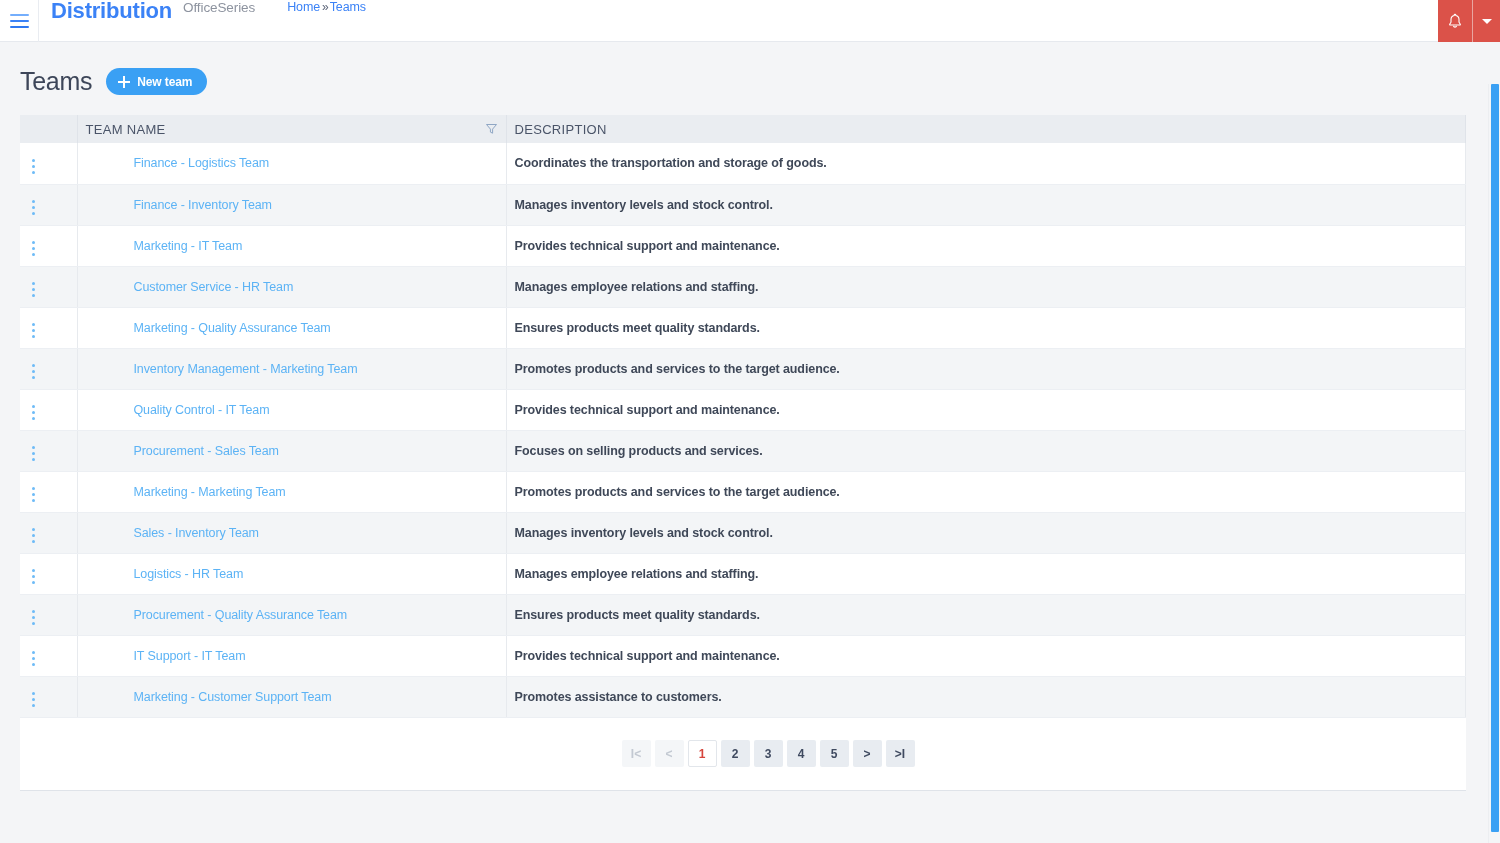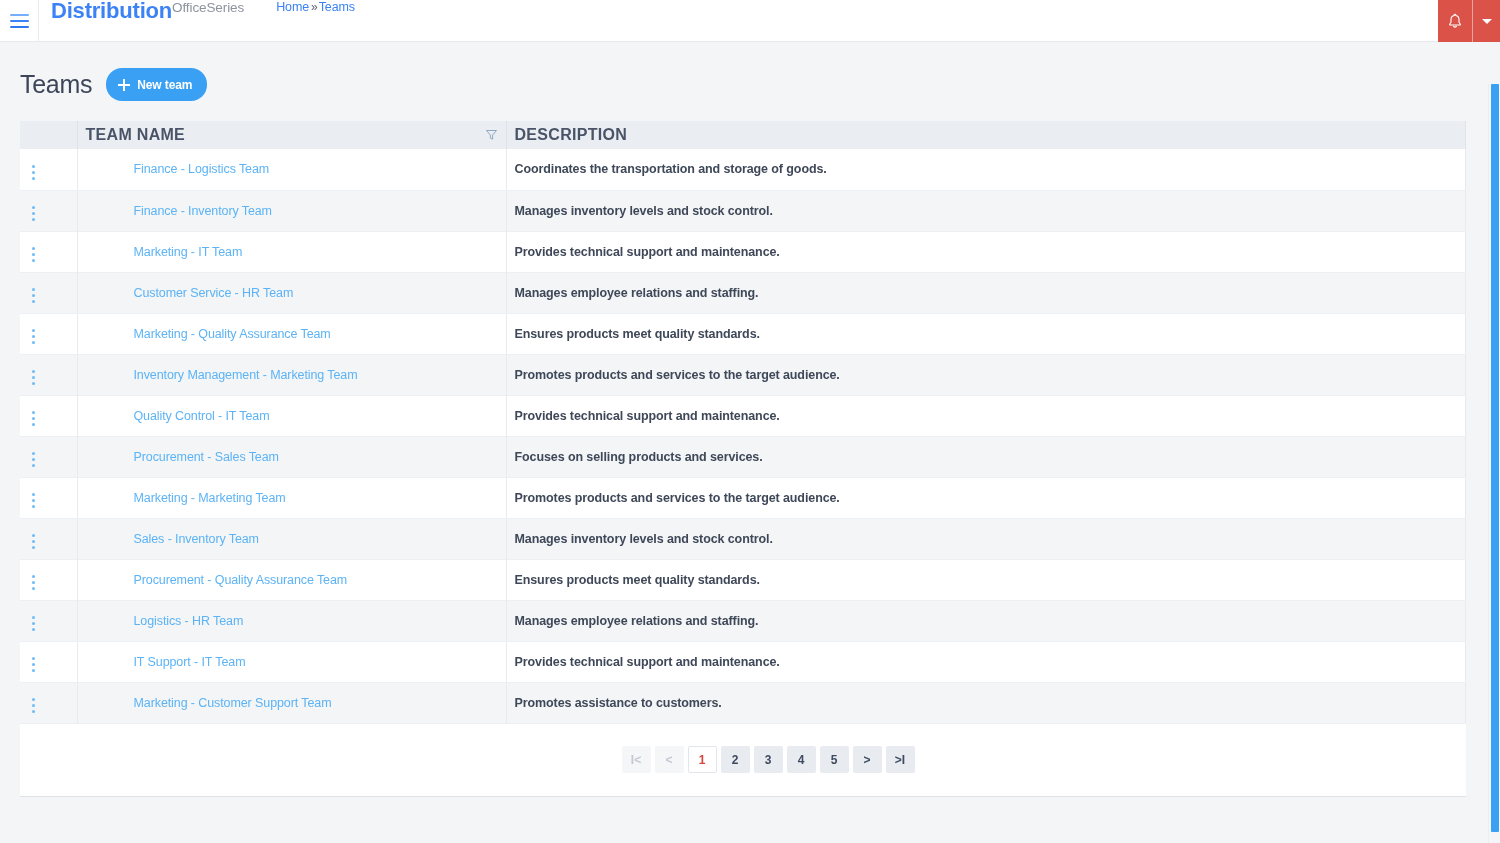--- a/index.html
+++ b/index.html
@@ -57,20 +57,21 @@
   .brand {
     font-size: 22px;
     font-weight: bold;
     color: #3b82f6;
     letter-spacing: -0.2px;
     line-height: 1;
     cursor: pointer;
   }
 
   .brand-sub {
+    margin-left: 11px;
     font-size: 13.5px;
     color: #8d939f;
     letter-spacing: -0.1px;
   }
 
   .breadcrumb {
     margin-left: 32px;
     font-size: 12.5px;
     color: #3b82f6;
     letter-spacing: -0.1px;
@@ -133,21 +134,21 @@
     line-height: 1;
   }
   .new-btn {
     display: inline-flex;
     align-items: center;
     gap: 7px;
     background: #3aa0f4;
     color: #ffffff;
     border: none;
     border-radius: 16px;
-    height: 33px;
+    height: 27px;
     padding: 0 15px 0 12px;
     font-size: 12px;
     font-weight: bold;
     font-family: "Liberation Sans", sans-serif;
     letter-spacing: -0.1px;
     cursor: pointer;
   }
   .plus-icon {
     position: relative;
     width: 12px;
@@ -171,22 +172,22 @@
 
   table.grid {
     width: 100%;
     border-collapse: collapse;
     table-layout: fixed;
   }
 
   table.grid thead th {
     background: #eaedf1;
     height: 28px;
-    font-size: 16px;
-    font-weight: bold;
+    font-size: 13px;
+    font-weight: normal;
     color: #4a5468;
     letter-spacing: 0.3px;
     text-align: left;
     padding: 0 0 0 8px;
     vertical-align: middle;
     border-right: 1px solid #dfe3e9;
   }
   th.col-kebab { width: 57px; border-right: 1px solid #dfe3e9; }
   th.col-name  { width: 429px; position: relative; }
   th.col-desc  { border-right: none; padding-left: 7px; }
@@ -441,31 +442,31 @@
               </span></td>
             <td class="c-name"><a class="team-link">Sales - Inventory Team</a></td>
             <td class="c-desc">Manages inventory levels and stock control.</td>
           </tr>
           <tr>
             <td class="c-kebab"><span class="kebab">
                 <i></i>
                 <i></i>
                 <i></i>
               </span></td>
+            <td class="c-name"><a class="team-link">Logistics - HR Team</a></td>
+            <td class="c-desc">Manages employee relations and staffing.</td>
+          </tr>
+          <tr>
+            <td class="c-kebab"><span class="kebab">
+                <i></i>
+                <i></i>
+                <i></i>
+              </span></td>
             <td class="c-name"><a class="team-link">Procurement - Quality Assurance Team</a></td>
             <td class="c-desc">Ensures products meet quality standards.</td>
-          </tr>
-          <tr>
-            <td class="c-kebab"><span class="kebab">
-                <i></i>
-                <i></i>
-                <i></i>
-              </span></td>
-            <td class="c-name"><a class="team-link">Logistics - HR Team</a></td>
-            <td class="c-desc">Manages employee relations and staffing.</td>
           </tr>
           <tr>
             <td class="c-kebab"><span class="kebab">
                 <i></i>
                 <i></i>
                 <i></i>
               </span></td>
             <td class="c-name"><a class="team-link">IT Support - IT Team</a></td>
             <td class="c-desc">Provides technical support and maintenance.</td>
           </tr>

